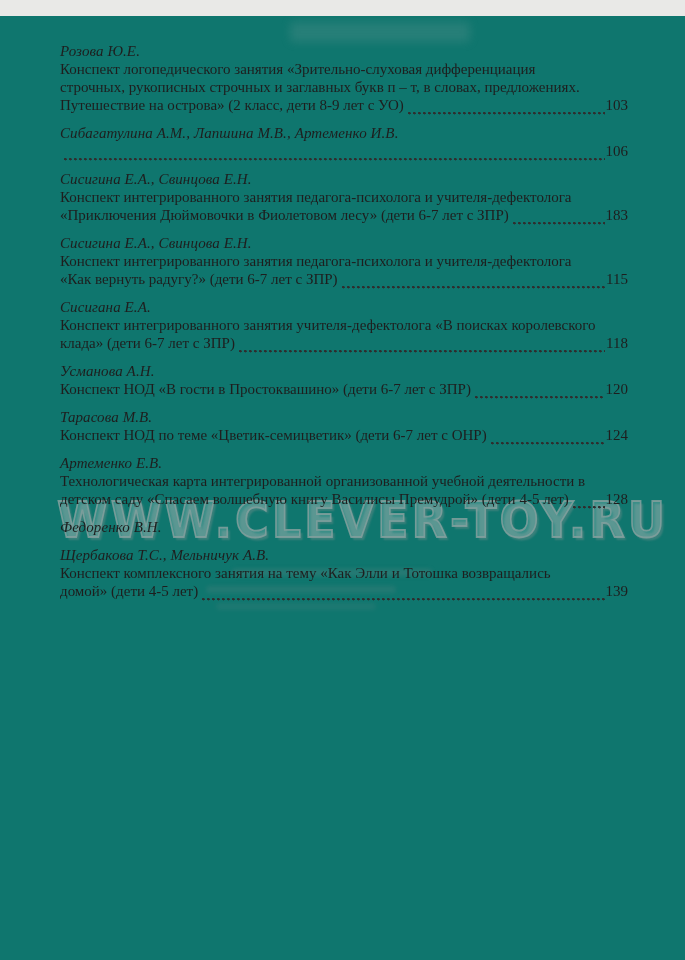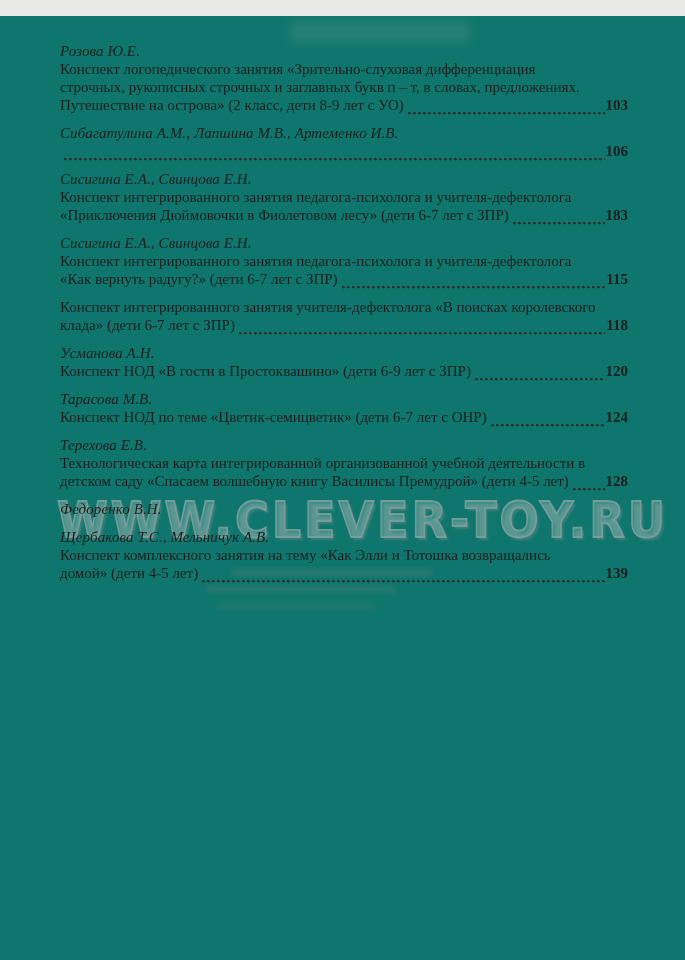--- a/index.html
+++ b/index.html
@@ -51,21 +51,20 @@
     background-image: radial-gradient(circle at 1.4px 2.2px, #2e2e2e 1.1px, rgba(0,0,0,0) 1.45px);
     background-size: 5px 4px;
     background-repeat: repeat-x;
     background-position: left bottom;
     transform: translateY(1px);
     min-width: 6px;
   }
   .page-num {
     flex: 0 0 auto;
     white-space: nowrap;
-    font-weight: bold;
   }
   
   .watermark {
     position: absolute;
     z-index: 1;
     top: 476px;
     left: 40px;
     width: 645px;
     text-align: center;
     pointer-events: none;
@@ -143,48 +142,49 @@
       <div class="author">Сисигина Е.А., Свинцова Е.Н.</div>
       <div class="line">Конспект интегрированного занятия педагога-психолога и учителя-дефектолога</div>
       <div class="lastline">
         <span class="title-text">«Как вернуть радугу?» (дети 6-7 лет с ЗПР)</span>
         <span class="leader"></span>
         <span class="page-num">115</span>
       </div>
     </div>
 
     <div class="entry">
+      <div class="author">Сисигана Е.А.</div>
       <div class="line">Конспект интегрированного занятия учителя-дефектолога «В поисках королевского</div>
       <div class="lastline">
         <span class="title-text">клада» (дети 6-7 лет с ЗПР)</span>
         <span class="leader"></span>
         <span class="page-num">118</span>
       </div>
     </div>
 
     <div class="entry">
       <div class="author">Усманова А.Н.</div>
       <div class="lastline">
-        <span class="title-text">Конспект НОД «В гости в Простоквашино» (дети 6-9 лет с ЗПР)</span>
+        <span class="title-text">Конспект НОД «В гости в Простоквашино» (дети 6-7 лет с ЗПР)</span>
         <span class="leader"></span>
         <span class="page-num">120</span>
       </div>
     </div>
 
     <div class="entry">
       <div class="author">Тарасова М.В.</div>
       <div class="lastline">
         <span class="title-text">Конспект НОД по теме «Цветик-семицветик» (дети 6-7 лет с ОНР)</span>
         <span class="leader"></span>
         <span class="page-num">124</span>
       </div>
     </div>
 
     <div class="entry">
-      <div class="author">Терехова Е.В.</div>
+      <div class="author">Артеменко Е.В.</div>
       <div class="line">Технологическая карта интегрированной организованной учебной деятельности в</div>
       <div class="lastline">
         <span class="title-text">детском саду «Спасаем волшебную книгу Василисы Премудрой» (дети 4-5 лет)</span>
         <span class="leader"></span>
         <span class="page-num">128</span>
       </div>
     </div>
 
     <div class="entry">
       <div class="author">Федоренко В.Н.</div>

